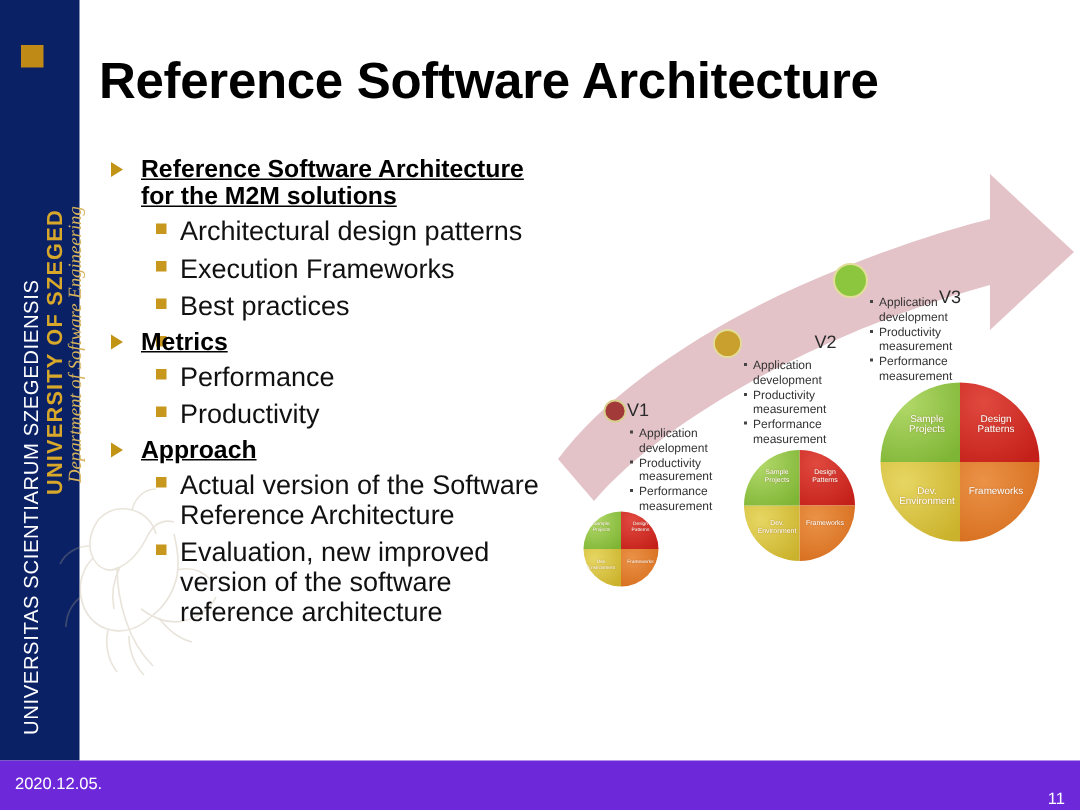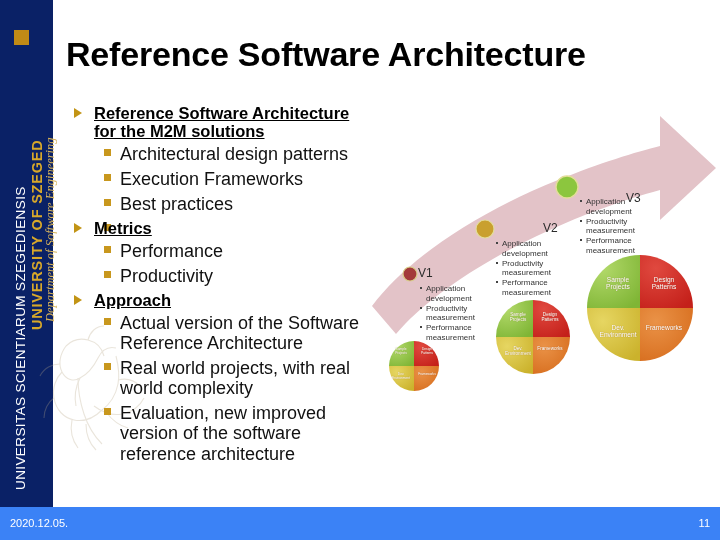--- a/index.html
+++ b/index.html
@@ -160,31 +160,31 @@
     line-height: 1.1;
     pointer-events: none;
     text-shadow: 0 0 1px rgba(120,60,20,.5);
   }
 
   
   #footer {
     position: absolute;
     left: 0; top: 507px;
     width: 720px; height: 33px;
-    background: #3b82f6;
+    background: #6d28d9;
   }
   #footer-date {
     position: absolute;
     left: 10px; top: 10px;
     font-size: 11px;
     color: #ffffff;
   }
   #footer-page {
     position: absolute;
-    right: 10px; top: 10px;
+    right: 10px; top: 20px;
     font-size: 11px;
     color: #ffffff;
   }
 </style>
 </head>
 <body>
 
 <div id="slide">
 
   <div id="sidebar">
@@ -260,24 +260,20 @@
       <span class="tri"></span>
       <span>Approach</span>
     </div>
     <ul class="sublist">
       <li class="lvl2">
         <span class="sq"></span>
         <span>Actual version of the Software Reference Architecture</span>
       </li>
       <li class="lvl2">
         <span class="sq"></span>
-        <span>Real world projects, with real world complexity</span>
-      </li>
-      <li class="lvl2">
-        <span class="sq"></span>
         <span>Evaluation, new improved version of the software reference architecture</span>
       </li>
     </ul>
   </div>
 
   <div id="graphic">
 
     <svg width="352" height="300" viewBox="0 0 352 300">
       <defs>
         <radialGradient id="gGreen" cx="30%" cy="25%" r="90%">

